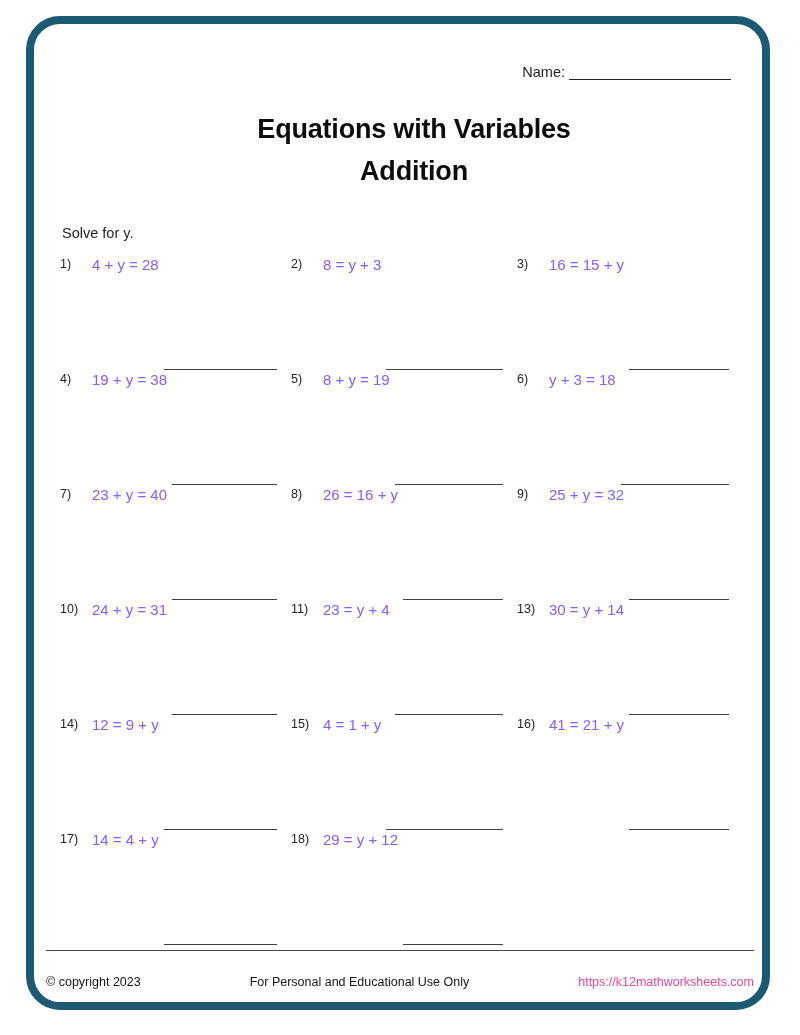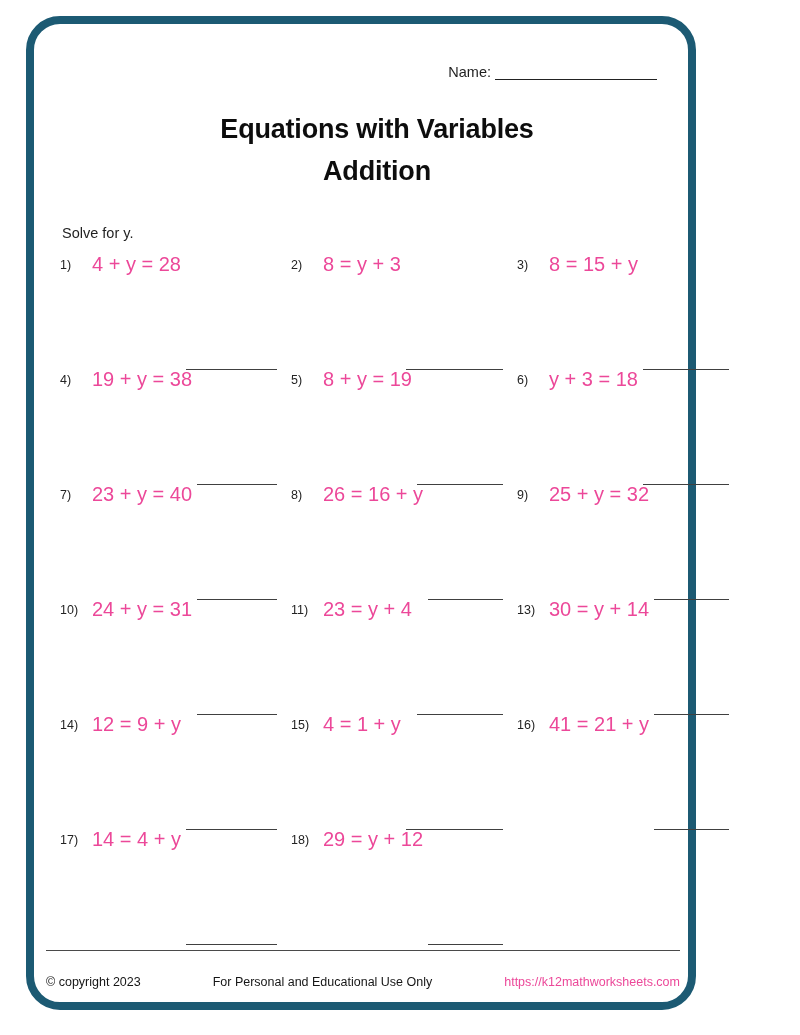--- a/index.html
+++ b/index.html
@@ -9,21 +9,21 @@
     width: 800px;
     height: 1035px;
     font-family: "Liberation Sans", sans-serif;
     color: #1f1f1f;
     overflow: hidden;
   }
   .sheet {
     position: absolute;
     left: 26px;
     top: 16px;
-    width: 670px;
+    width: 744px;
     height: 994px;
     box-sizing: border-box;
     border: 8px solid #1c5a73;
     border-radius: 34px;
     background: #ffffff;
     text-decoration: underline;
   }
   
   .name-row {
     position: absolute;
@@ -77,23 +77,23 @@
     line-height: 19px;
   }
   .problem .num {
     flex: 0 0 32px;
     font-size: 12.5px;
     position: relative;
     top: -2px;
     color: #232323;
   }
   .problem .eq {
-    font-size: 20px;
+    font-size: 15px;
     white-space: pre;
-    color: #ec4899;
+    color: #8b5cf6;
   }
   .problem .line {
     flex: 1;
     height: 0;
     margin-left: 5px;
     align-self: flex-end;
     border-bottom: 1.7px solid #404040;
   }
   
   .footer {
@@ -135,21 +135,21 @@
     </div>
 
     <div class="problem">
       <span class="num">2)</span>
       <span class="eq">8 = y + 3</span>
       <span class="line"></span>
     </div>
 
     <div class="problem">
       <span class="num">3)</span>
-      <span class="eq">8 = 15 + y</span>
+      <span class="eq">16 = 15 + y</span>
       <span class="line"></span>
     </div>
 
     <div class="problem">
       <span class="num">4)</span>
       <span class="eq">19 + y = 38</span>
       <span class="line"></span>
     </div>
 
     <div class="problem">

